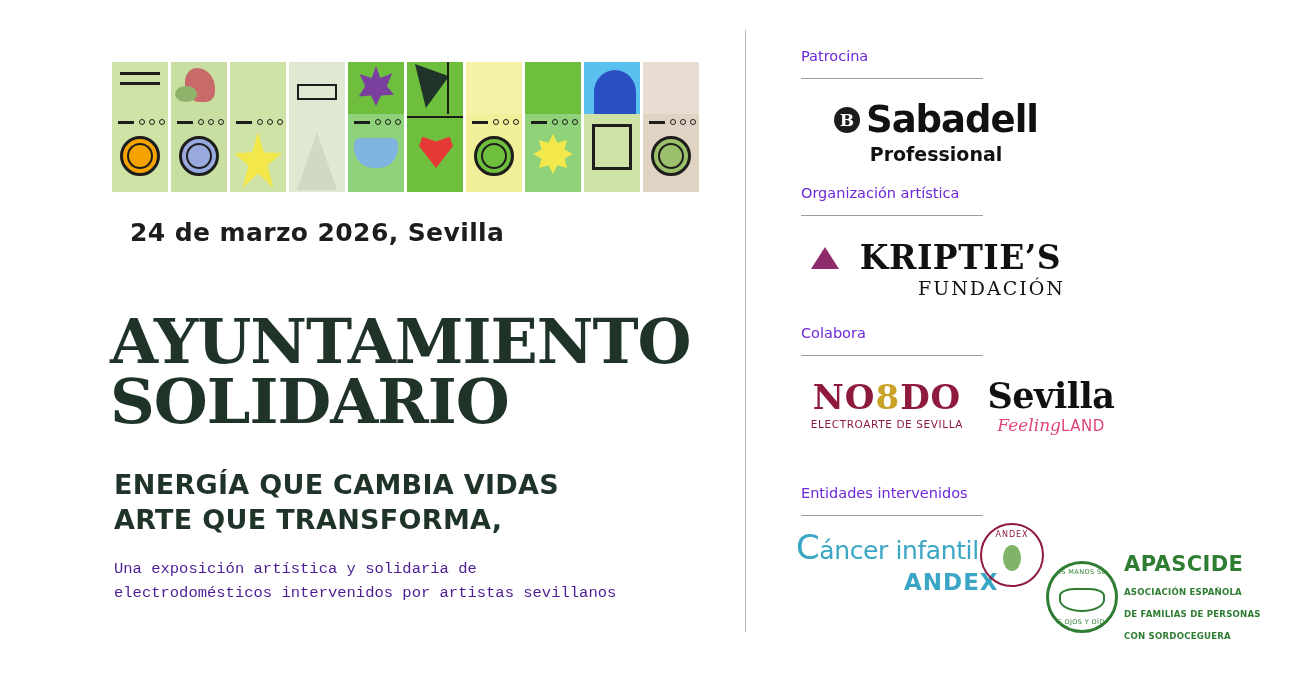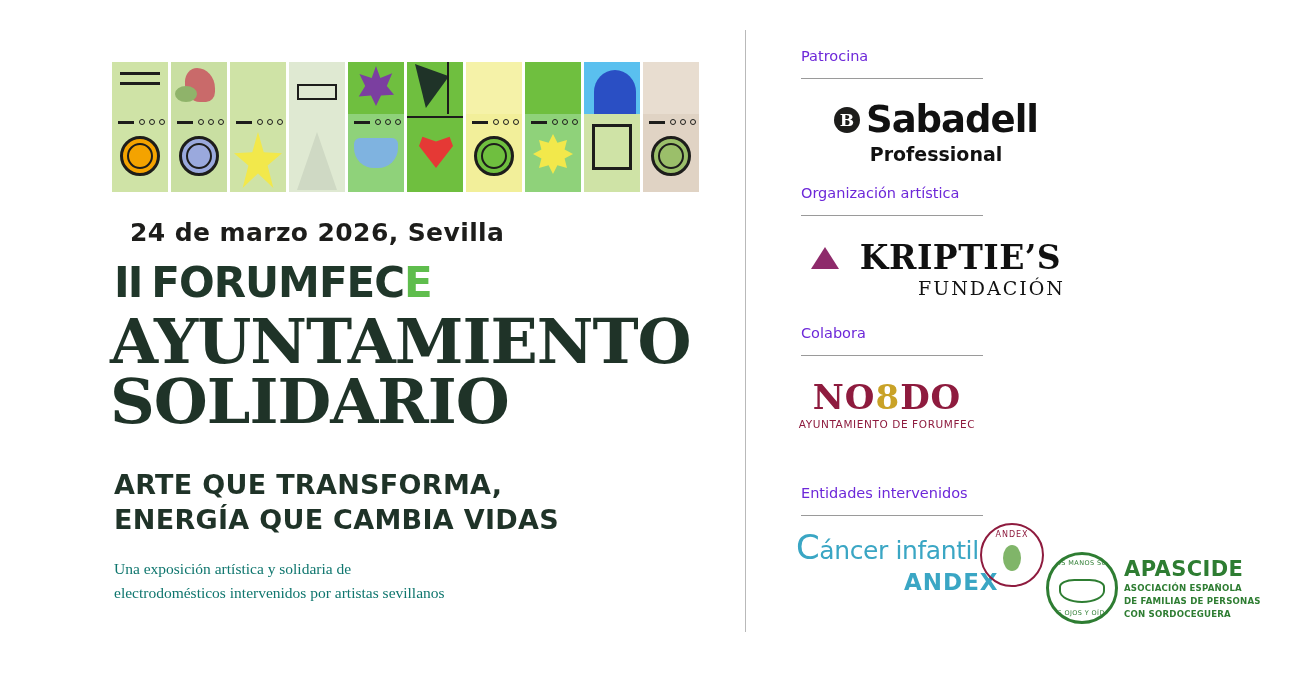--- a/index.html
+++ b/index.html
@@ -155,24 +155,24 @@
     font-size: 27px;
     line-height: 1.3;
     letter-spacing: 0.3px;
     color: #1f3328;
   }
 
   .blurb {
     position: absolute;
     left: 114px;
     top: 557px;
-    font-family: Liberation Serif, serif;
+    font-family: Liberation Mono, monospace;
     font-size: 15.5px;
     line-height: 1.55;
-    color: #0f766e;
+    color: #4c1d95;
   }
 
   
   .divider {
     position: absolute;
     left: 745px;
     top: 30px;
     width: 1px;
     height: 602px;
     background: #b9b9b9;
@@ -436,21 +436,21 @@
     font-weight: bold;
     color: #2e7d32;
     letter-spacing: 0.4px;
   }
   .apascide .desc {
     font-family: "DejaVu Sans", sans-serif;
     font-size: 8.6px;
     font-weight: bold;
     color: #2e7d32;
     letter-spacing: 0.2px;
-    margin-top: 3px;
+    margin-top: 12px;
   }
 </style>
 </head>
 <body>
 
 <div class="poster">
 
   <div class="left">
 
     <div class="appliance-strip">
@@ -568,35 +568,29 @@
         </div>
         <div class="drum" style="background:#9bbf6a;">
           <div class="inner"></div>
         </div>
       </div>
 
     </div>
 
     <div class="date-line">24 de marzo 2026, Sevilla</div>
 
-    <div class="forum-row">
-      <span class="forum-ii">II</span>
-      <span class="forum-word">
-        <span>FORUMFEC</span><span class="accent">E</span>
-      </span>
-    </div>
 
     <div class="headline">
       <span class="l1">AYUNTAMIENTO</span>
       <span class="l2">SOLIDARIO</span>
     </div>
 
     <div class="subhead">
+      <div>ENERGÍA QUE CAMBIA VIDAS</div>
       <div>ARTE QUE TRANSFORMA,</div>
-      <div>ENERGÍA QUE CAMBIA VIDAS</div>
     </div>
 
     <div class="blurb">
       <div>Una exposición artística y solidaria de</div>
       <div>electrodomésticos intervenidos por artistas sevillanos</div>
     </div>
   </div>
 
   <div class="divider"></div>
 
@@ -624,23 +618,29 @@
       <div class="fund">FUNDACIÓN</div>
     </div>
 
     <div class="section-label" style="left:55px; top:325px;">Colabora</div>
     <div class="rule" style="left:55px; top:355px; width:182px;"></div>
 
     <div class="nodo">
       <div class="big">
         <span>NO</span><span class="knot">8</span><span>DO</span>
       </div>
-      <div class="sub">AYUNTAMIENTO DE FORUMFEC</div>
-    </div>
-
+      <div class="sub">ELECTROARTE DE SEVILLA</div>
+    </div>
+
+    <div class="sevilla">
+      <div class="big">Sevilla</div>
+      <div class="feel">
+        <span>Feeling</span><span class="land">LAND</span>
+      </div>
+    </div>
 
     <div class="section-label" style="left:55px; top:485px;">Entidades intervenidos</div>
     <div class="rule" style="left:55px; top:515px; width:182px;"></div>
 
     <div class="andex">
       <div class="line1">
         <span class="cap">C</span><span>áncer infantil</span>
       </div>
       <div class="line2">ANDEX</div>
       <div class="seal">

